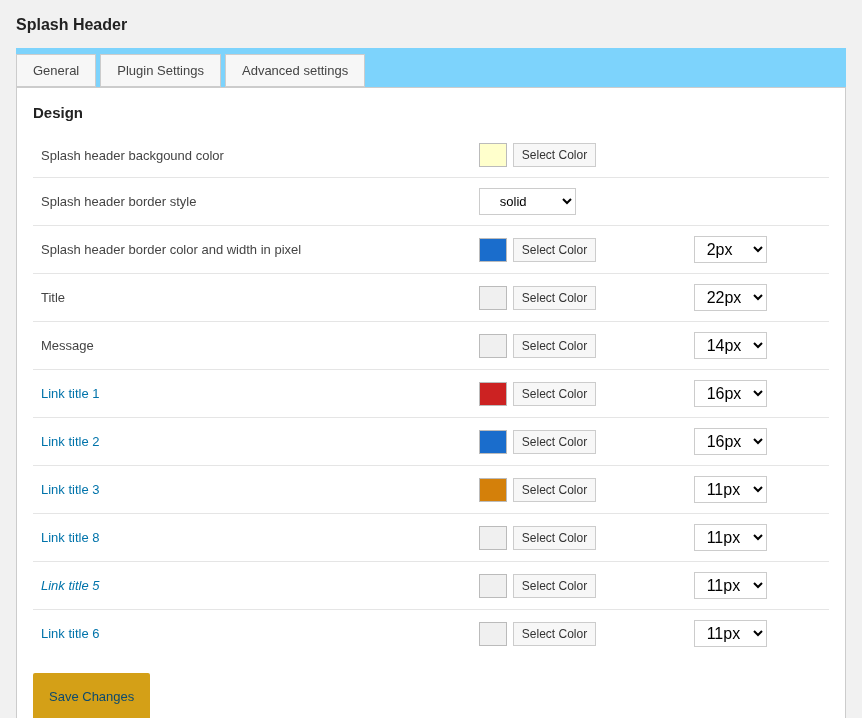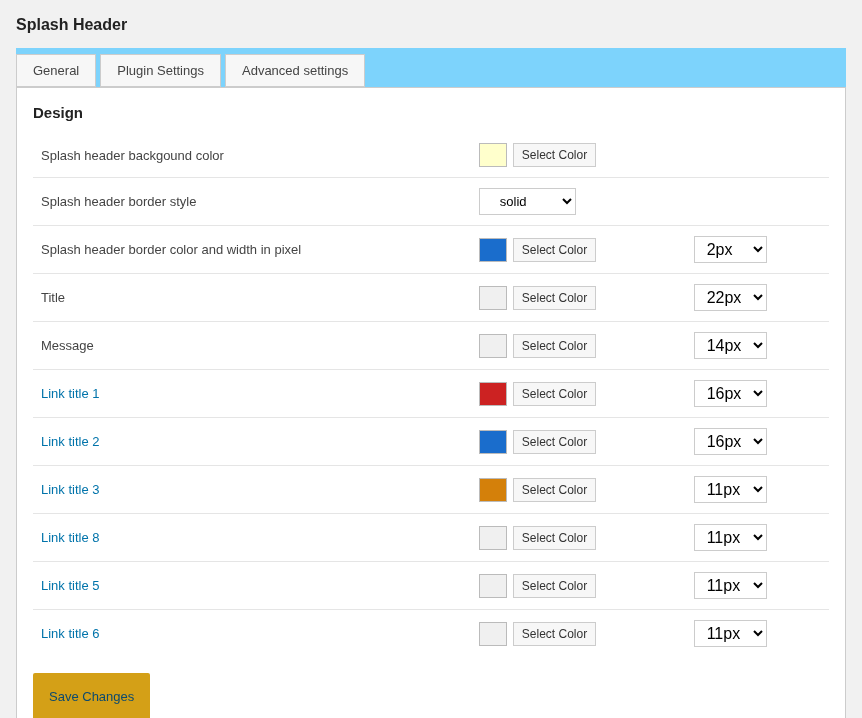--- a/index.html
+++ b/index.html
@@ -215,21 +215,21 @@
             <td class="label-cell"><a href="#" style="color:#0073aa;text-decoration:none;">Link title 8</a></td>
             <td style="vertical-align: middle;">
               <div style="display: flex; align-items: center; gap: 6px;">
                 <span class="color-swatch" style="background: rgb(240, 240, 240);"></span>
                 <button class="select-color-btn">Select Color</button>
               </div>
             </td>
             <td><select class="px-select"><option value="2px">2px</option><option value="4px">4px</option><option value="6px">6px</option><option value="8px">8px</option><option value="10px">10px</option><option value="11px" selected="">11px</option><option value="12px">12px</option><option value="14px">14px</option><option value="16px">16px</option><option value="18px">18px</option><option value="20px">20px</option><option value="22px">22px</option><option value="24px">24px</option><option value="26px">26px</option><option value="28px">28px</option><option value="30px">30px</option></select></td>
           </tr>
           <tr>
-            <td class="label-cell"><a href="#" style="color:#0073aa;text-decoration:none;">Link title 5</a></td>
+            <td class="label-cell"><a href="#" style="color:#0073aa;text-decoration:none;font-style:italic;">Link title 5</a></td>
             <td style="vertical-align: middle;">
               <div style="display: flex; align-items: center; gap: 6px;">
                 <span class="color-swatch" style="background: rgb(240, 240, 240);"></span>
                 <button class="select-color-btn">Select Color</button>
               </div>
             </td>
             <td><select class="px-select"><option value="2px">2px</option><option value="4px">4px</option><option value="6px">6px</option><option value="8px">8px</option><option value="10px">10px</option><option value="11px" selected="">11px</option><option value="12px">12px</option><option value="14px">14px</option><option value="16px">16px</option><option value="18px">18px</option><option value="20px">20px</option><option value="22px">22px</option><option value="24px">24px</option><option value="26px">26px</option><option value="28px">28px</option><option value="30px">30px</option></select></td>
           </tr>
           <tr>
             <td class="label-cell"><a href="#" style="color:#0073aa;text-decoration:none;">Link title 6</a></td>

